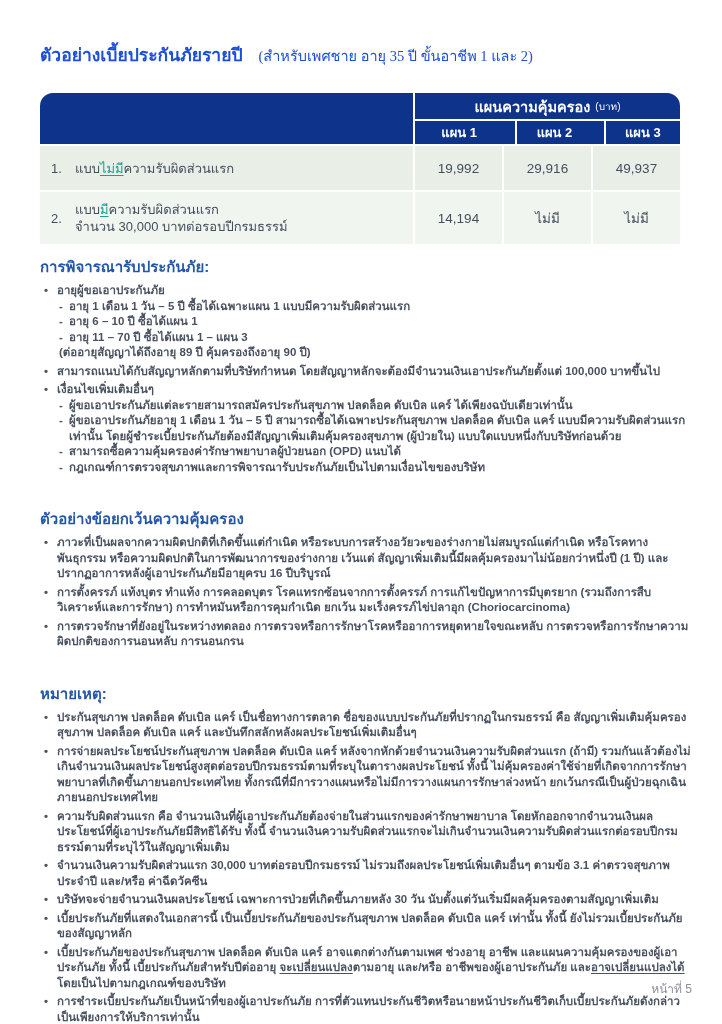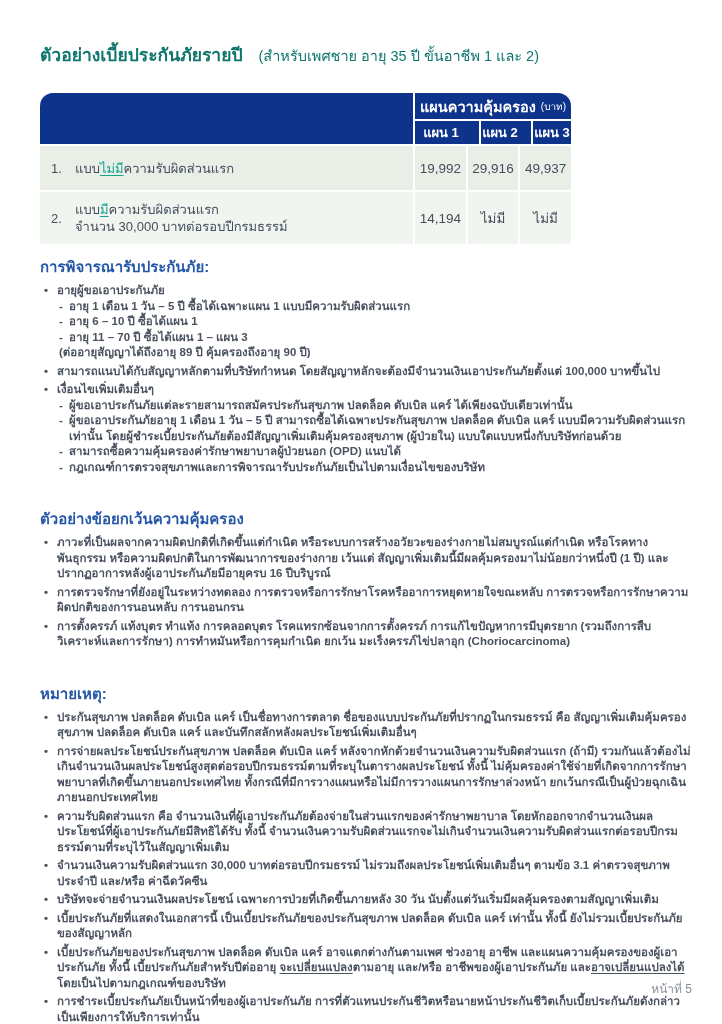--- a/index.html
+++ b/index.html
@@ -7,26 +7,26 @@
     position:relative;
     width:722px;height:1024px;
     background:#ffffff;
     font-family:"Liberation Sans", sans-serif;
     color:#4a5260;
     overflow:hidden;
   }
   .content{position:absolute;left:40px;top:38px;width:651px;}
 
   
-  .doc-title{margin:0 0 25px 0;color:#0f766e;line-height:24px;}
+  .doc-title{margin:0 0 25px 0;color:#1d4ed8;line-height:24px;font-family:Liberation Serif, serif;}
   .doc-title .main{font-size:17.5px;font-weight:bold;}
   .doc-title .sub{font-size:14.5px;font-weight:normal;margin-left:4px;}
 
   
-  .ptable{width:531px;font-size:13px;}
+  .ptable{width:640px;font-size:13px;}
   .thead{display:grid;grid-template-columns:373px 1fr;background:#0e338a;border-radius:13px 13px 0 0;color:#fff;overflow:hidden;}
   .th-right{border-left:2px solid #fff;display:flex;flex-direction:column;}
   .th-group{height:26px;display:flex;align-items:center;justify-content:center;gap:5px;border-bottom:2px solid #fff;font-weight:bold;font-size:14.5px;}
   .th-group .unit{font-weight:normal;font-size:10px;}
   .th-plans{display:grid;grid-template-columns:1fr 1fr 1fr;height:23px;}
   .th-plan{display:flex;align-items:center;justify-content:center;font-weight:bold;font-size:13px;}
   .th-plan + .th-plan{border-left:2px solid #fff;margin-left:12px;}
 
   .trow{display:grid;grid-template-columns:373px 1fr 1fr 1fr;column-gap:2px;margin-top:2px;}
   .trow .cell{display:flex;align-items:center;}
@@ -117,23 +117,23 @@
 
   <li class="bitem"><span class="btxt"><span>เงื่อนไขเพิ่มเติมอื่นๆ</span></span><div class="sub dash"><span>ผู้ขอเอาประกันภัยแต่ละรายสามารถสมัครประกันสุขภาพ ปลดล็อค ดับเบิล แคร์ ได้เพียงฉบับเดียวเท่านั้น</span></div><div class="sub dash"><span>ผู้ขอเอาประกันภัยอายุ 1 เดือน 1 วัน – 5 ปี สามารถซื้อได้เฉพาะประกันสุขภาพ ปลดล็อค ดับเบิล แคร์ แบบมีความรับผิดส่วนแรก เท่านั้น โดยผู้ชำระเบี้ยประกันภัยต้องมีสัญญาเพิ่มเติมคุ้มครองสุขภาพ (ผู้ป่วยใน) แบบใดแบบหนึ่งกับบริษัทก่อนด้วย</span></div><div class="sub dash"><span>สามารถซื้อความคุ้มครองค่ารักษาพยาบาลผู้ป่วยนอก (OPD) แนบได้</span></div><div class="sub dash"><span>กฎเกณฑ์การตรวจสุขภาพและการพิจารณารับประกันภัยเป็นไปตามเงื่อนไขของบริษัท</span></div></li>
 </ul>
   </section>
 
   <section>
     <h2 class="sec-h">ตัวอย่างข้อยกเว้นความคุ้มครอง</h2>
     <ul class="blist">
   <li class="bitem"><span class="btxt"><span>ภาวะที่เป็นผลจากความผิดปกติที่เกิดขึ้นแต่กำเนิด หรือระบบการสร้างอวัยวะของร่างกายไม่สมบูรณ์แต่กำเนิด หรือโรคทางพันธุกรรม หรือความผิดปกติในการพัฒนาการของร่างกาย เว้นแต่ สัญญาเพิ่มเติมนี้มีผลคุ้มครองมาไม่น้อยกว่าหนึ่งปี (1 ปี) และปรากฏอาการหลังผู้เอาประกันภัยมีอายุครบ 16 ปีบริบูรณ์</span></span></li>
 
+  <li class="bitem"><span class="btxt"><span>การตั้งครรภ์ แท้งบุตร ทำแท้ง การคลอดบุตร โรคแทรกซ้อนจากการตั้งครรภ์ การแก้ไขปัญหาการมีบุตรยาก (รวมถึงการสืบวิเคราะห์และการรักษา) การทำหมันหรือการคุมกำเนิด ยกเว้น มะเร็งครรภ์ไข่ปลาอุก (Choriocarcinoma)</span></span></li>
+
   <li class="bitem"><span class="btxt"><span>การตรวจรักษาที่ยังอยู่ในระหว่างทดลอง การตรวจหรือการรักษาโรคหรืออาการหยุดหายใจขณะหลับ การตรวจหรือการรักษาความผิดปกติของการนอนหลับ การนอนกรน</span></span></li>
-
-  <li class="bitem"><span class="btxt"><span>การตั้งครรภ์ แท้งบุตร ทำแท้ง การคลอดบุตร โรคแทรกซ้อนจากการตั้งครรภ์ การแก้ไขปัญหาการมีบุตรยาก (รวมถึงการสืบวิเคราะห์และการรักษา) การทำหมันหรือการคุมกำเนิด ยกเว้น มะเร็งครรภ์ไข่ปลาอุก (Choriocarcinoma)</span></span></li>
 </ul>
   </section>
 
   <section>
     <h2 class="sec-h">หมายเหตุ:</h2>
     <ul class="blist">
   <li class="bitem"><span class="btxt"><span>ประกันสุขภาพ ปลดล็อค ดับเบิล แคร์ เป็นชื่อทางการตลาด ชื่อของแบบประกันภัยที่ปรากฏในกรมธรรม์ คือ สัญญาเพิ่มเติมคุ้มครองสุขภาพ ปลดล็อค ดับเบิล แคร์ และบันทึกสลักหลังผลประโยชน์เพิ่มเติมอื่นๆ</span></span></li>
 
   <li class="bitem"><span class="btxt"><span>การจ่ายผลประโยชน์ประกันสุขภาพ ปลดล็อค ดับเบิล แคร์ หลังจากหักด้วยจำนวนเงินความรับผิดส่วนแรก (ถ้ามี) รวมกันแล้วต้องไม่เกินจำนวนเงินผลประโยชน์สูงสุดต่อรอบปีกรมธรรม์ตามที่ระบุในตารางผลประโยชน์ ทั้งนี้ ไม่คุ้มครองค่าใช้จ่ายที่เกิดจากการรักษาพยาบาลที่เกิดขึ้นภายนอกประเทศไทย ทั้งกรณีที่มีการวางแผนหรือไม่มีการวางแผนการรักษาล่วงหน้า ยกเว้นกรณีเป็นผู้ป่วยฉุกเฉินภายนอกประเทศไทย</span></span></li>
 

